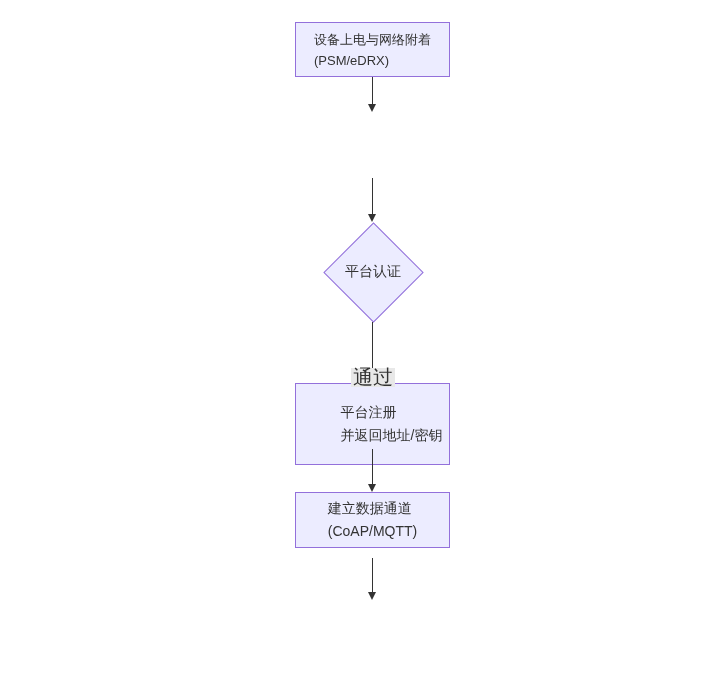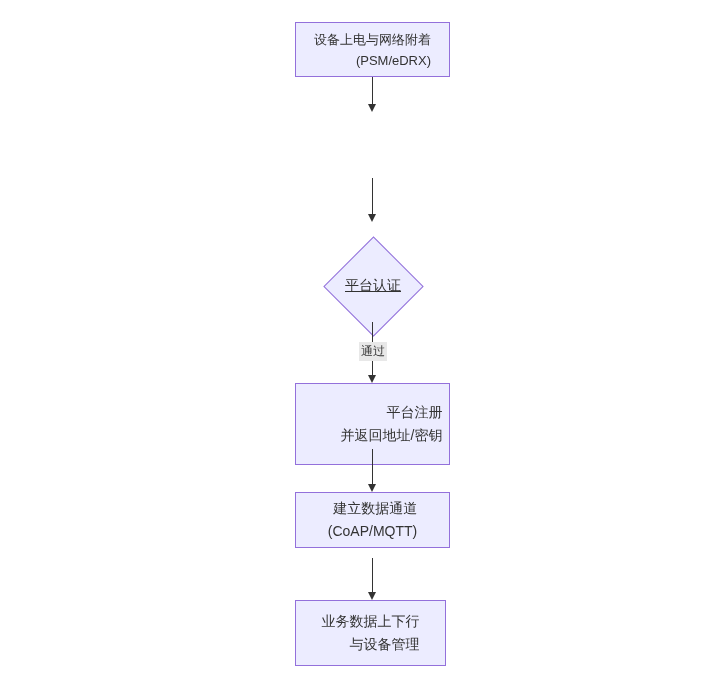--- a/index.html
+++ b/index.html
@@ -22,21 +22,21 @@
     position:relative;
     width:726px;height:700px;
     background:var(--background);
     overflow:hidden;
   }
   .node{
     position:absolute;
     background:var(--node-fill);
     border:1.5px solid var(--node-border);
     display:flex;align-items:center;justify-content:center;
-    text-align:right;
+    text-align:left;
     font-size:14px;
     line-height:23px;
     color:var(--node-text);
   }
   .node-label{
     white-space:pre-line;
     display:block;
   }
   .decision{
     position:absolute;
@@ -65,45 +65,46 @@
     width:0;height:0;
     border-left:4.5px solid transparent;
     border-right:4.5px solid transparent;
     border-top:8px solid var(--edge-line);
   }
   .edge-label{
     position:absolute;
     transform:translateX(-50%);
     background:var(--edge-label-bg);
     color:var(--edge-label-text);
-    font-size:12px;
+    font-size:20px;
     line-height:19px;
     padding:0 2px;
     z-index:3;
     white-space:nowrap;
+    margin-top:26px;
   }
 </style>
 </head>
 <body>
 
 <div class="canvas">
 
   <div class="node" style="left:295px;top:22px;width:155px;height:55px;font-size:13px;line-height:21px;">
     <span class="node-label">设备上电与网络附着
 (PSM/eDRX)</span>
   </div>
 
   <div class="edge-line" style="left:372px;top:77px;height:28px;"></div>
   <div class="arrowhead" style="left:368px;top:104px;"></div>
 
 
   <div class="edge-line" style="left:372px;top:178px;height:37px;"></div>
   <div class="arrowhead" style="left:368px;top:214px;"></div>
 
-  <div class="decision" style="left:323px;top:236px;text-decoration:underline;">
+  <div class="decision" style="left:323px;top:222px;">
     <div class="diamond-shape"></div>
     <span class="node-label">平台认证</span>
   </div>
 
   <div class="edge-line" style="left:372px;top:322px;height:54px;"></div>
   <div class="edge-label" style="left:373px;top:342px;">通过</div>
   <div class="arrowhead" style="left:368px;top:375px;"></div>
 
   <div class="node" style="left:295px;top:383px;width:155px;height:82px;padding-left:38px;">
     <span class="node-label">平台注册
@@ -114,18 +115,14 @@
   <div class="arrowhead" style="left:368px;top:484px;"></div>
 
   <div class="node" style="left:295px;top:492px;width:155px;height:56px;">
     <span class="node-label">建立数据通道
 (CoAP/MQTT)</span>
   </div>
 
   <div class="edge-line" style="left:372px;top:558px;height:35px;"></div>
   <div class="arrowhead" style="left:368px;top:592px;"></div>
 
-  <div class="node" style="left:295px;top:600px;width:151px;height:66px;">
-    <span class="node-label">业务数据上下行
-与设备管理</span>
-  </div>
 
 </div>
 
 </body></html>

